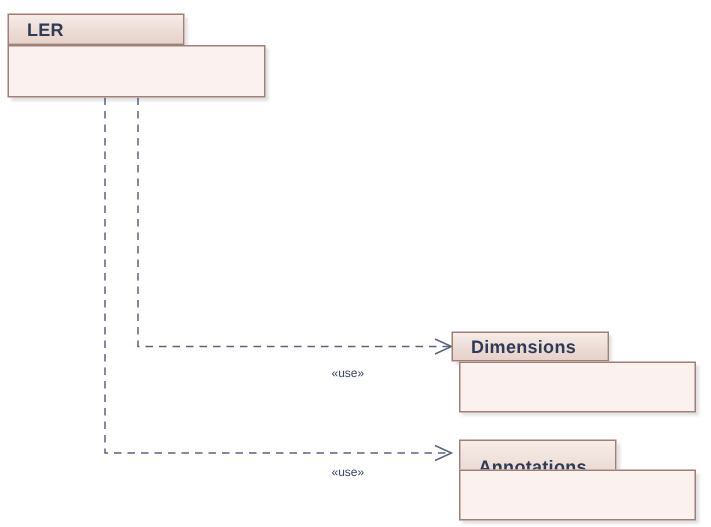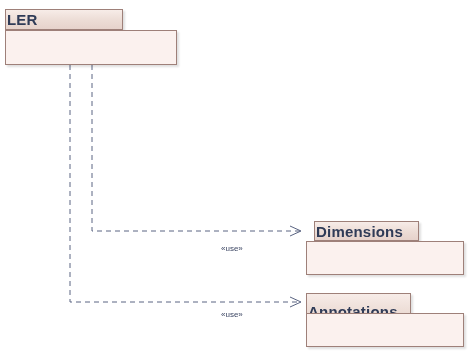--- a/index.html
+++ b/index.html
@@ -27,22 +27,22 @@
     left: 0;
     top: 0;
     box-sizing: border-box;
     border: 1px solid #9e8079;
     background: linear-gradient(to bottom, #f7ece8 0%, #ecdcd5 55%, #e6d2cb 100%);
     box-shadow: 2px 2px 2px rgba(0, 0, 0, 0.13);
     display: flex;
     align-items: center;
   }
   .pkg-tab-label {
-    padding-left: 1px;
-    font-size: 15px;
+    padding-left: 12px;
+    font-size: 12px;
     font-weight: bold;
     color: #2f3b57;
     letter-spacing: 0.2px;
     white-space: nowrap;
     line-height: 1;
   }
   .pkg-body {
     position: absolute;
     left: 0;
     box-sizing: border-box;
@@ -89,21 +89,21 @@
   <div class="use-label" style="left:221px; top:311px;">«use»</div>
 
   <div class="pkg">
     <div class="pkg-tab" style="left:5px; top:9px; width:118px; height:21px;">
       <span class="pkg-tab-label">LER</span>
     </div>
     <div class="pkg-body" style="left:5px; top:30px; width:172px; height:35px;"></div>
   </div>
 
   <div class="pkg">
-    <div class="pkg-tab" style="left:314px; top:221px; width:105px; height:20px;">
+    <div class="pkg-tab" style="left:301px; top:221px; width:105px; height:20px;">
       <span class="pkg-tab-label">Dimensions</span>
     </div>
     <div class="pkg-body" style="left:306px; top:241px; width:158px; height:34px;"></div>
   </div>
 
   <div class="pkg">
     <div class="pkg-tab" style="left:306px; top:293px; width:105px; height:36px;">
       <span class="pkg-tab-label">Annotations</span>
     </div>
     <div class="pkg-body" style="left:306px; top:313px; width:158px; height:34px;"></div>

